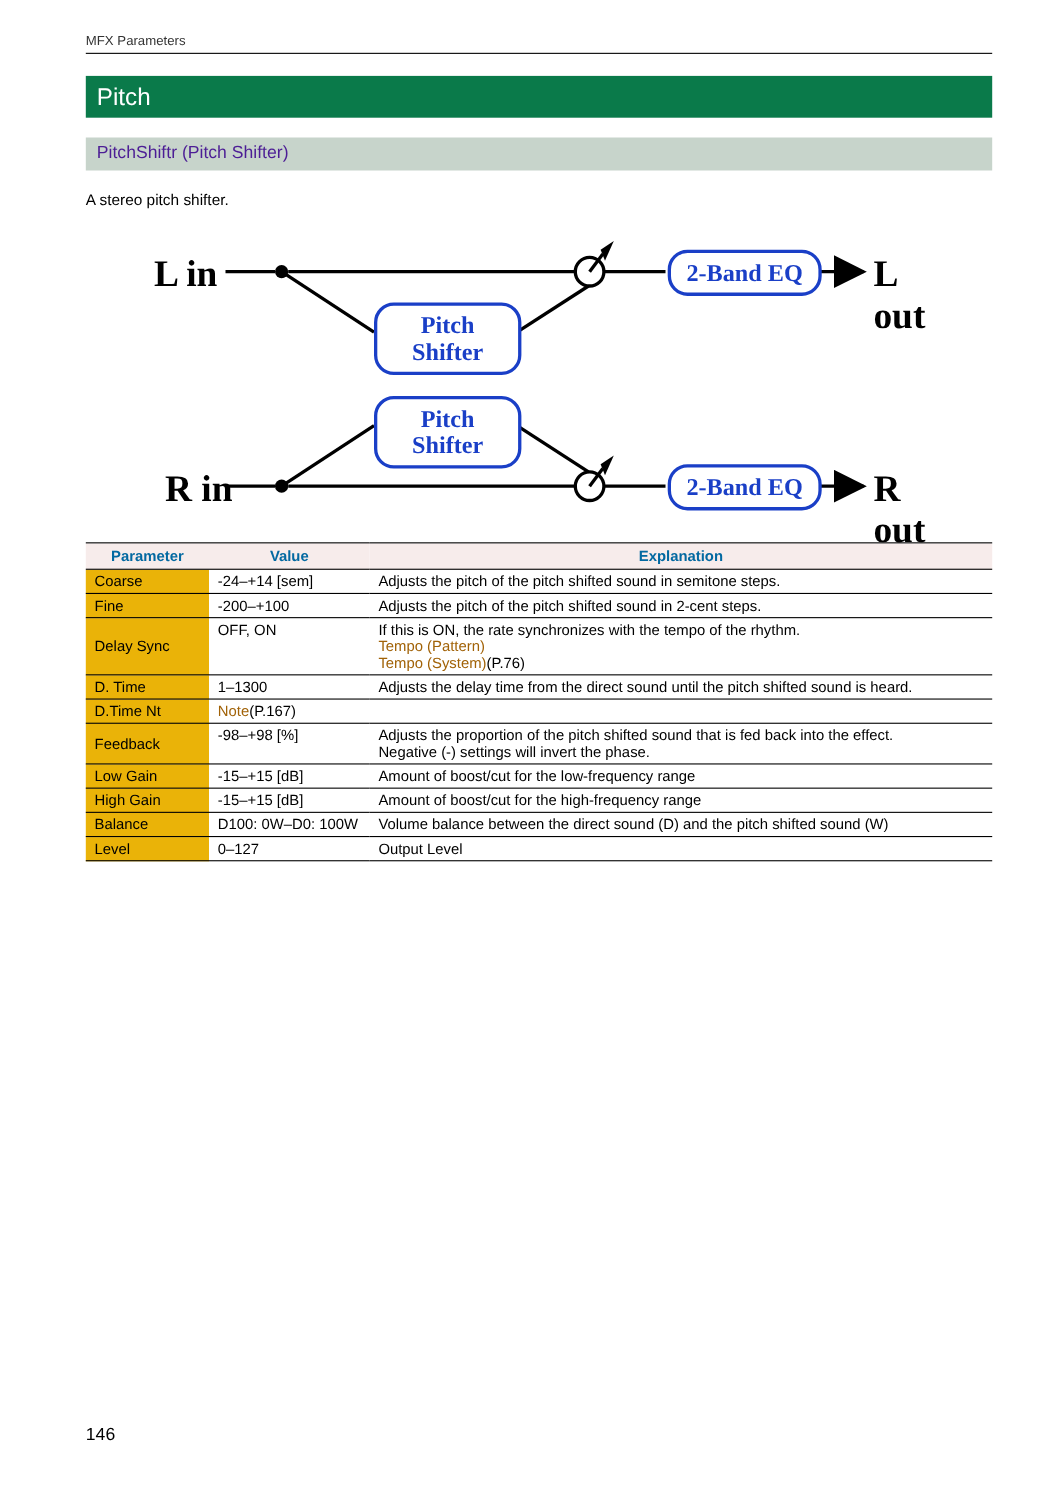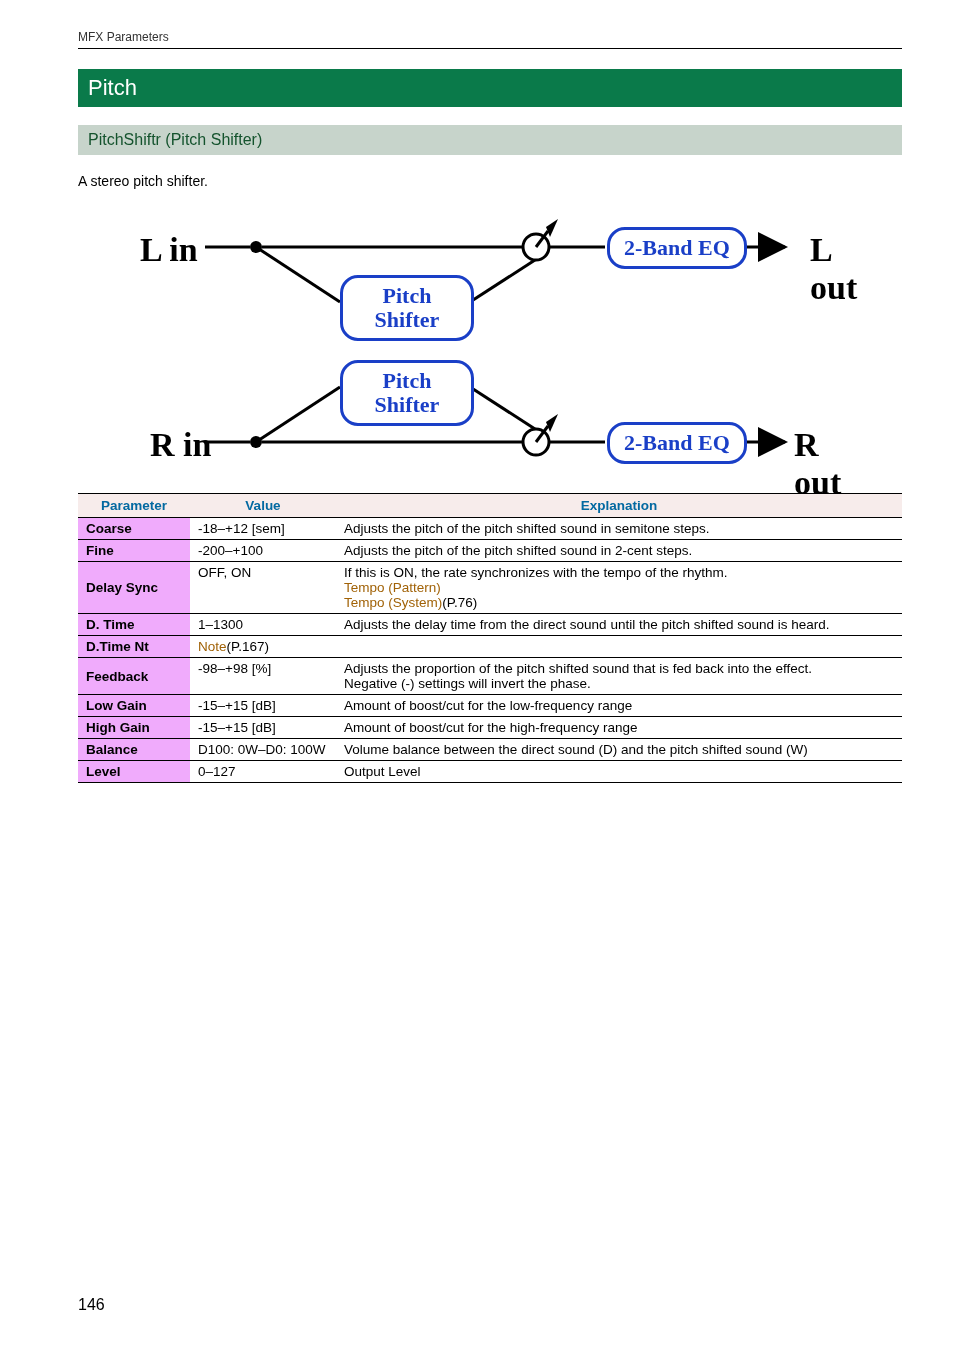--- a/index.html
+++ b/index.html
@@ -28,21 +28,21 @@
   .h1-bar {
     background: #0a7a4a;
     color: #fff;
     font-size: 22px;
     font-weight: 400;
     padding: 6px 10px;
     margin-bottom: 18px;
   }
   .h2-bar {
     background: #c7d4cb;
-    color: #14532d;
+    color: #4c1d95;
     font-size: 16px;
     font-weight: 400;
     padding: 6px 10px;
     margin-bottom: 18px;
   }
   .intro {
     margin: 0 0 8px 0;
     font-size: 14px;
   }
 
@@ -88,22 +88,22 @@
     border-top: 1px solid #000;
     border-bottom: 1px solid #000;
     padding: 4px 8px;
   }
   table.param-table td {
     border-bottom: 1px solid #000;
     padding: 3px 8px;
     vertical-align: top;
   }
   table.param-table td.first {
-    background: #f0abfc;
-    font-weight: bold;
+    background: #eab308;
+    font-weight: normal;
     width: 96px;
   }
   table.param-table td.second {
     width: 130px;
   }
   .link {
     color: #a16207;
   }
   .page-num {
     position: absolute;
@@ -152,40 +152,40 @@
 
       <circle cx="406" cy="245" r="13" fill="#fff" stroke="#000" stroke-width="3"></circle>
       <line x1="406" y1="245" x2="418" y2="229" stroke="#000" stroke-width="3"></line>
       <path d="M416,225 L428,217 L420,235 Z" fill="#000"></path>
 
       <line x1="616" y1="50" x2="655" y2="50" stroke="#000" stroke-width="3" marker-end="url(#arr)"></line>
       <line x1="616" y1="245" x2="655" y2="245" stroke="#000" stroke-width="3" marker-end="url(#arr)"></line>
     </svg>
     <div class="diag-text" style="left:10px;top:34px">L in</div>
     <div class="diag-text" style="left:20px;top:229px">R in</div>
-    <div class="diag-text" style="left:680px;top:34px">L out</div>
+    <div class="diag-text" style="left:664px;top:34px">L out</div>
     <div class="diag-text" style="left:664px;top:229px">R out</div>
     <div class="diag-box" style="left:210px;top:78px;width:100px"><span>Pitch<br>Shifter</span></div>
     <div class="diag-box" style="left:210px;top:163px;width:100px"><span>Pitch<br>Shifter</span></div>
     <div class="diag-box" style="left:477px;top:30px"><span>2-Band EQ</span></div>
     <div class="diag-box" style="left:477px;top:225px"><span>2-Band EQ</span></div>
   </div>
 
   <table class="param-table">
     <thead>
       <tr>
         <th>Parameter</th>
         <th>Value</th>
         <th>Explanation</th>
       </tr>
     </thead>
     <tbody>
       <tr>
         <td class="first">Coarse</td>
-        <td class="second">-18–+12 [sem]</td>
+        <td class="second">-24–+14 [sem]</td>
         <td>Adjusts the pitch of the pitch shifted sound in semitone steps.</td>
       </tr>
       <tr>
         <td class="first">Fine</td>
         <td class="second">-200–+100</td>
         <td>Adjusts the pitch of the pitch shifted sound in 2-cent steps.</td>
       </tr>
       <tr>
         <td class="first" style="vertical-align:middle">Delay Sync</td>
         <td class="second">OFF, ON</td>

